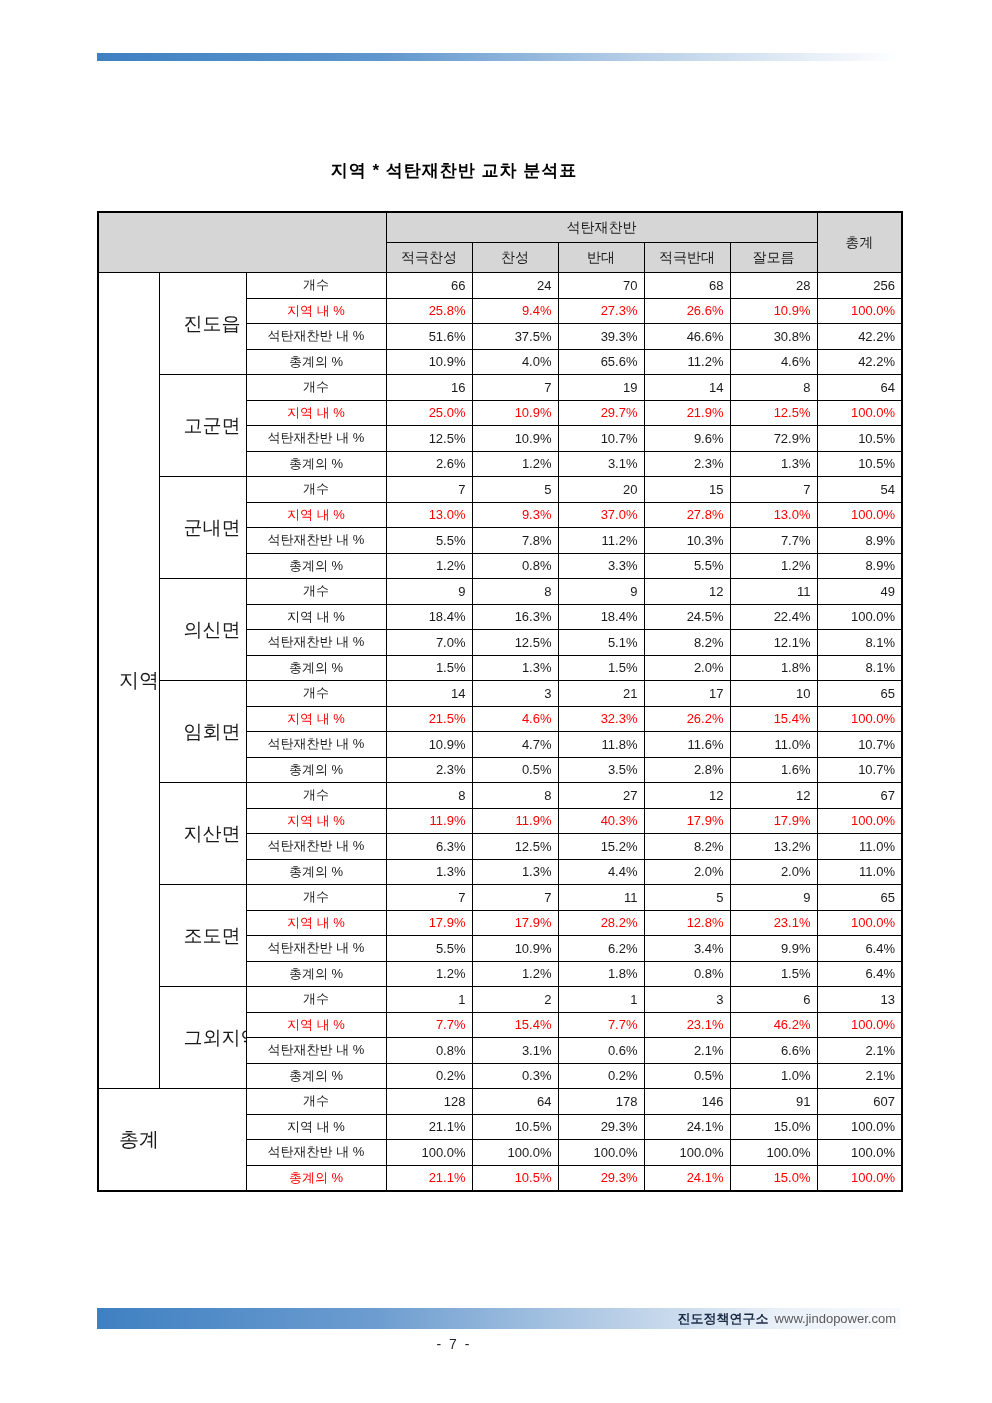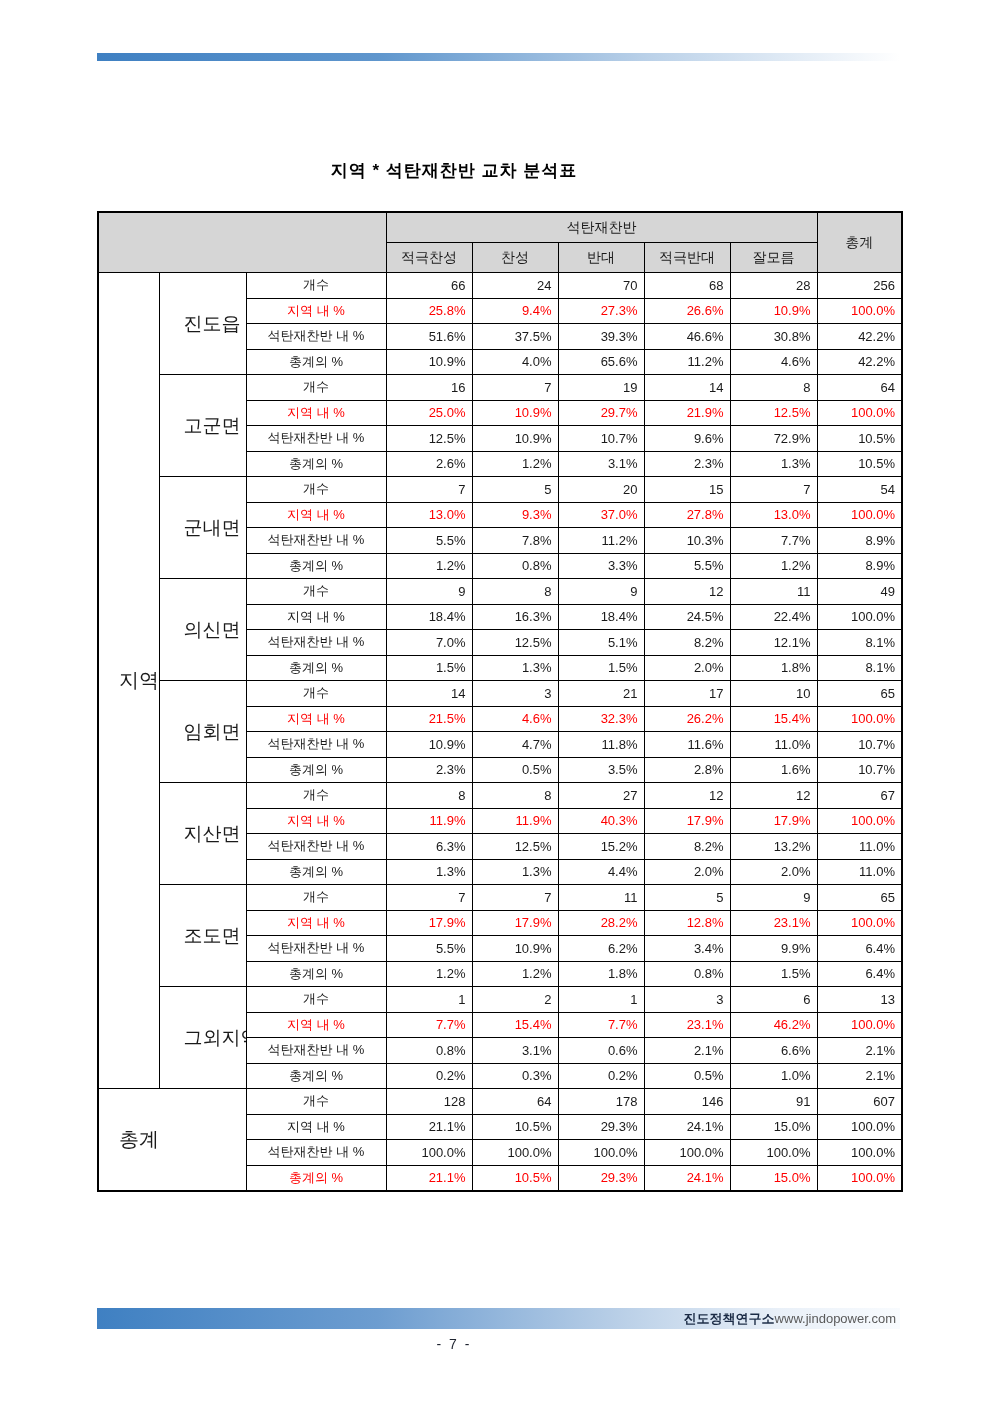--- a/index.html
+++ b/index.html
@@ -21,21 +21,21 @@
   table.xtab td.mlabel {text-align:center;}
   table.xtab td.regionlab {font-size:19px; text-align:right; padding-left:24px;}
   table.xtab td.grouplab {font-size:20px; text-align:left; padding-left:20px;}
   table.xtab td.red {color:#ff0000;}
 
   .footer-bar {position:absolute; left:97px; top:1308px; width:803px; height:21px;
                box-sizing:border-box; text-align:right; line-height:21px; padding-right:4px;
                background:linear-gradient(to right,#3f80c2 0%,#6d9dd0 35%,#b9cfe7 65%,#e9f0f8 85%,#f8fbfe 100%);
                font-size:13px;}
   .footer-org {font-weight:bold; color:#1b2b45;margin-left:16px;}
-  .footer-url {color:#595959; }
+  .footer-url {color:#595959; margin-left:6px;}
 
   .pagenum {position:absolute; top:1336px; left:0; width:100%; text-align:center;
             font-size:14px; color:#1f2430; letter-spacing:2px;}
 </style>
 </head>
 <body>
 
 <div class="page">
 
   <div class="top-bar"></div>

